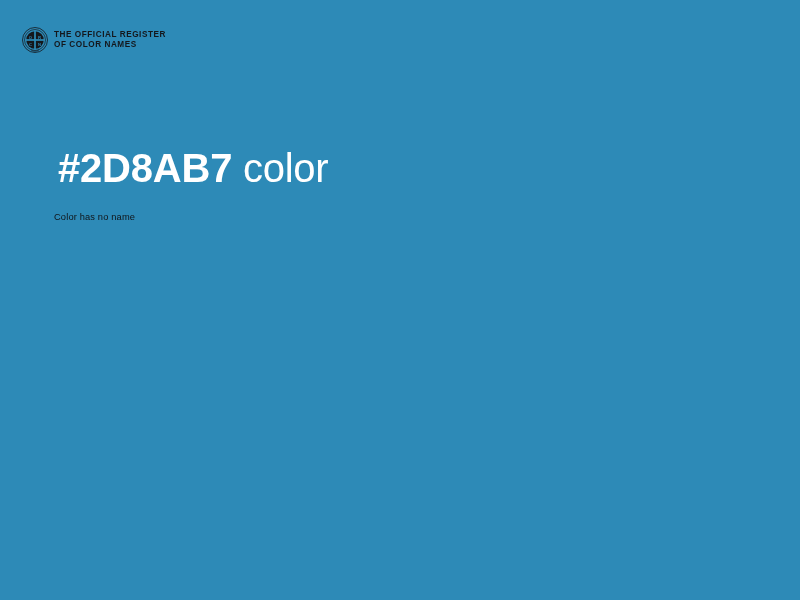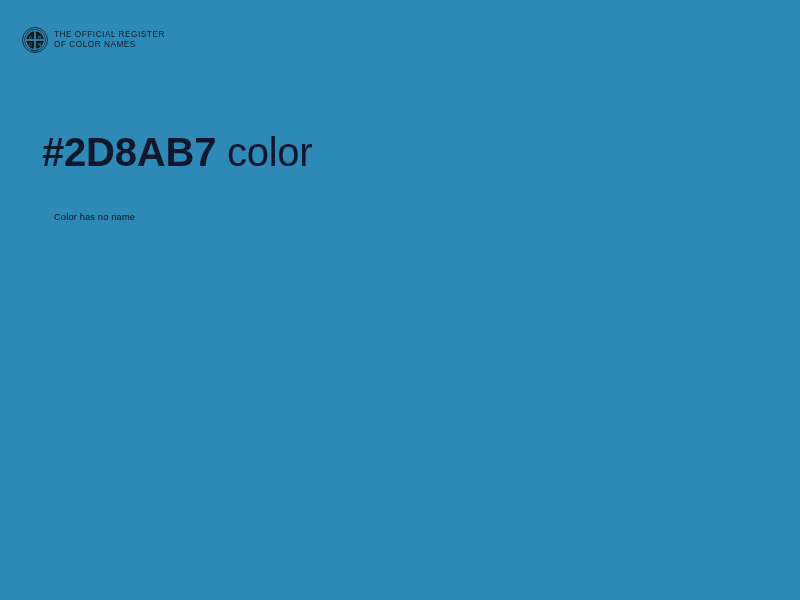--- a/index.html
+++ b/index.html
@@ -34,37 +34,37 @@
     height: 26px;
     flex: 0 0 26px;
     display: block;
   }
   .brand-text {
     display: block;
     color: #14171c;
     font-size: 8.2px;
     line-height: 9.6px;
     letter-spacing: 0.55px;
-    font-weight: 400;
+    font-weight: 700;
     white-space: nowrap;
     text-transform: uppercase;
   }
   .brand-text span {
     display: block;
   }
 
   
   .title-block {
     position: absolute;
     left: 42px;
     top: 128px;
   }
   .color-title {
-    margin: 0;
-    color: #0f172a;
+    margin: 16px;
+    color: #ffffff;
     font-size: 40px;
     line-height: 48px;
     font-weight: 400;
     letter-spacing: -0.3px;
     white-space: nowrap;
   }
   .color-title .hex {
     font-weight: 700;
     letter-spacing: -0.2px;
   }

